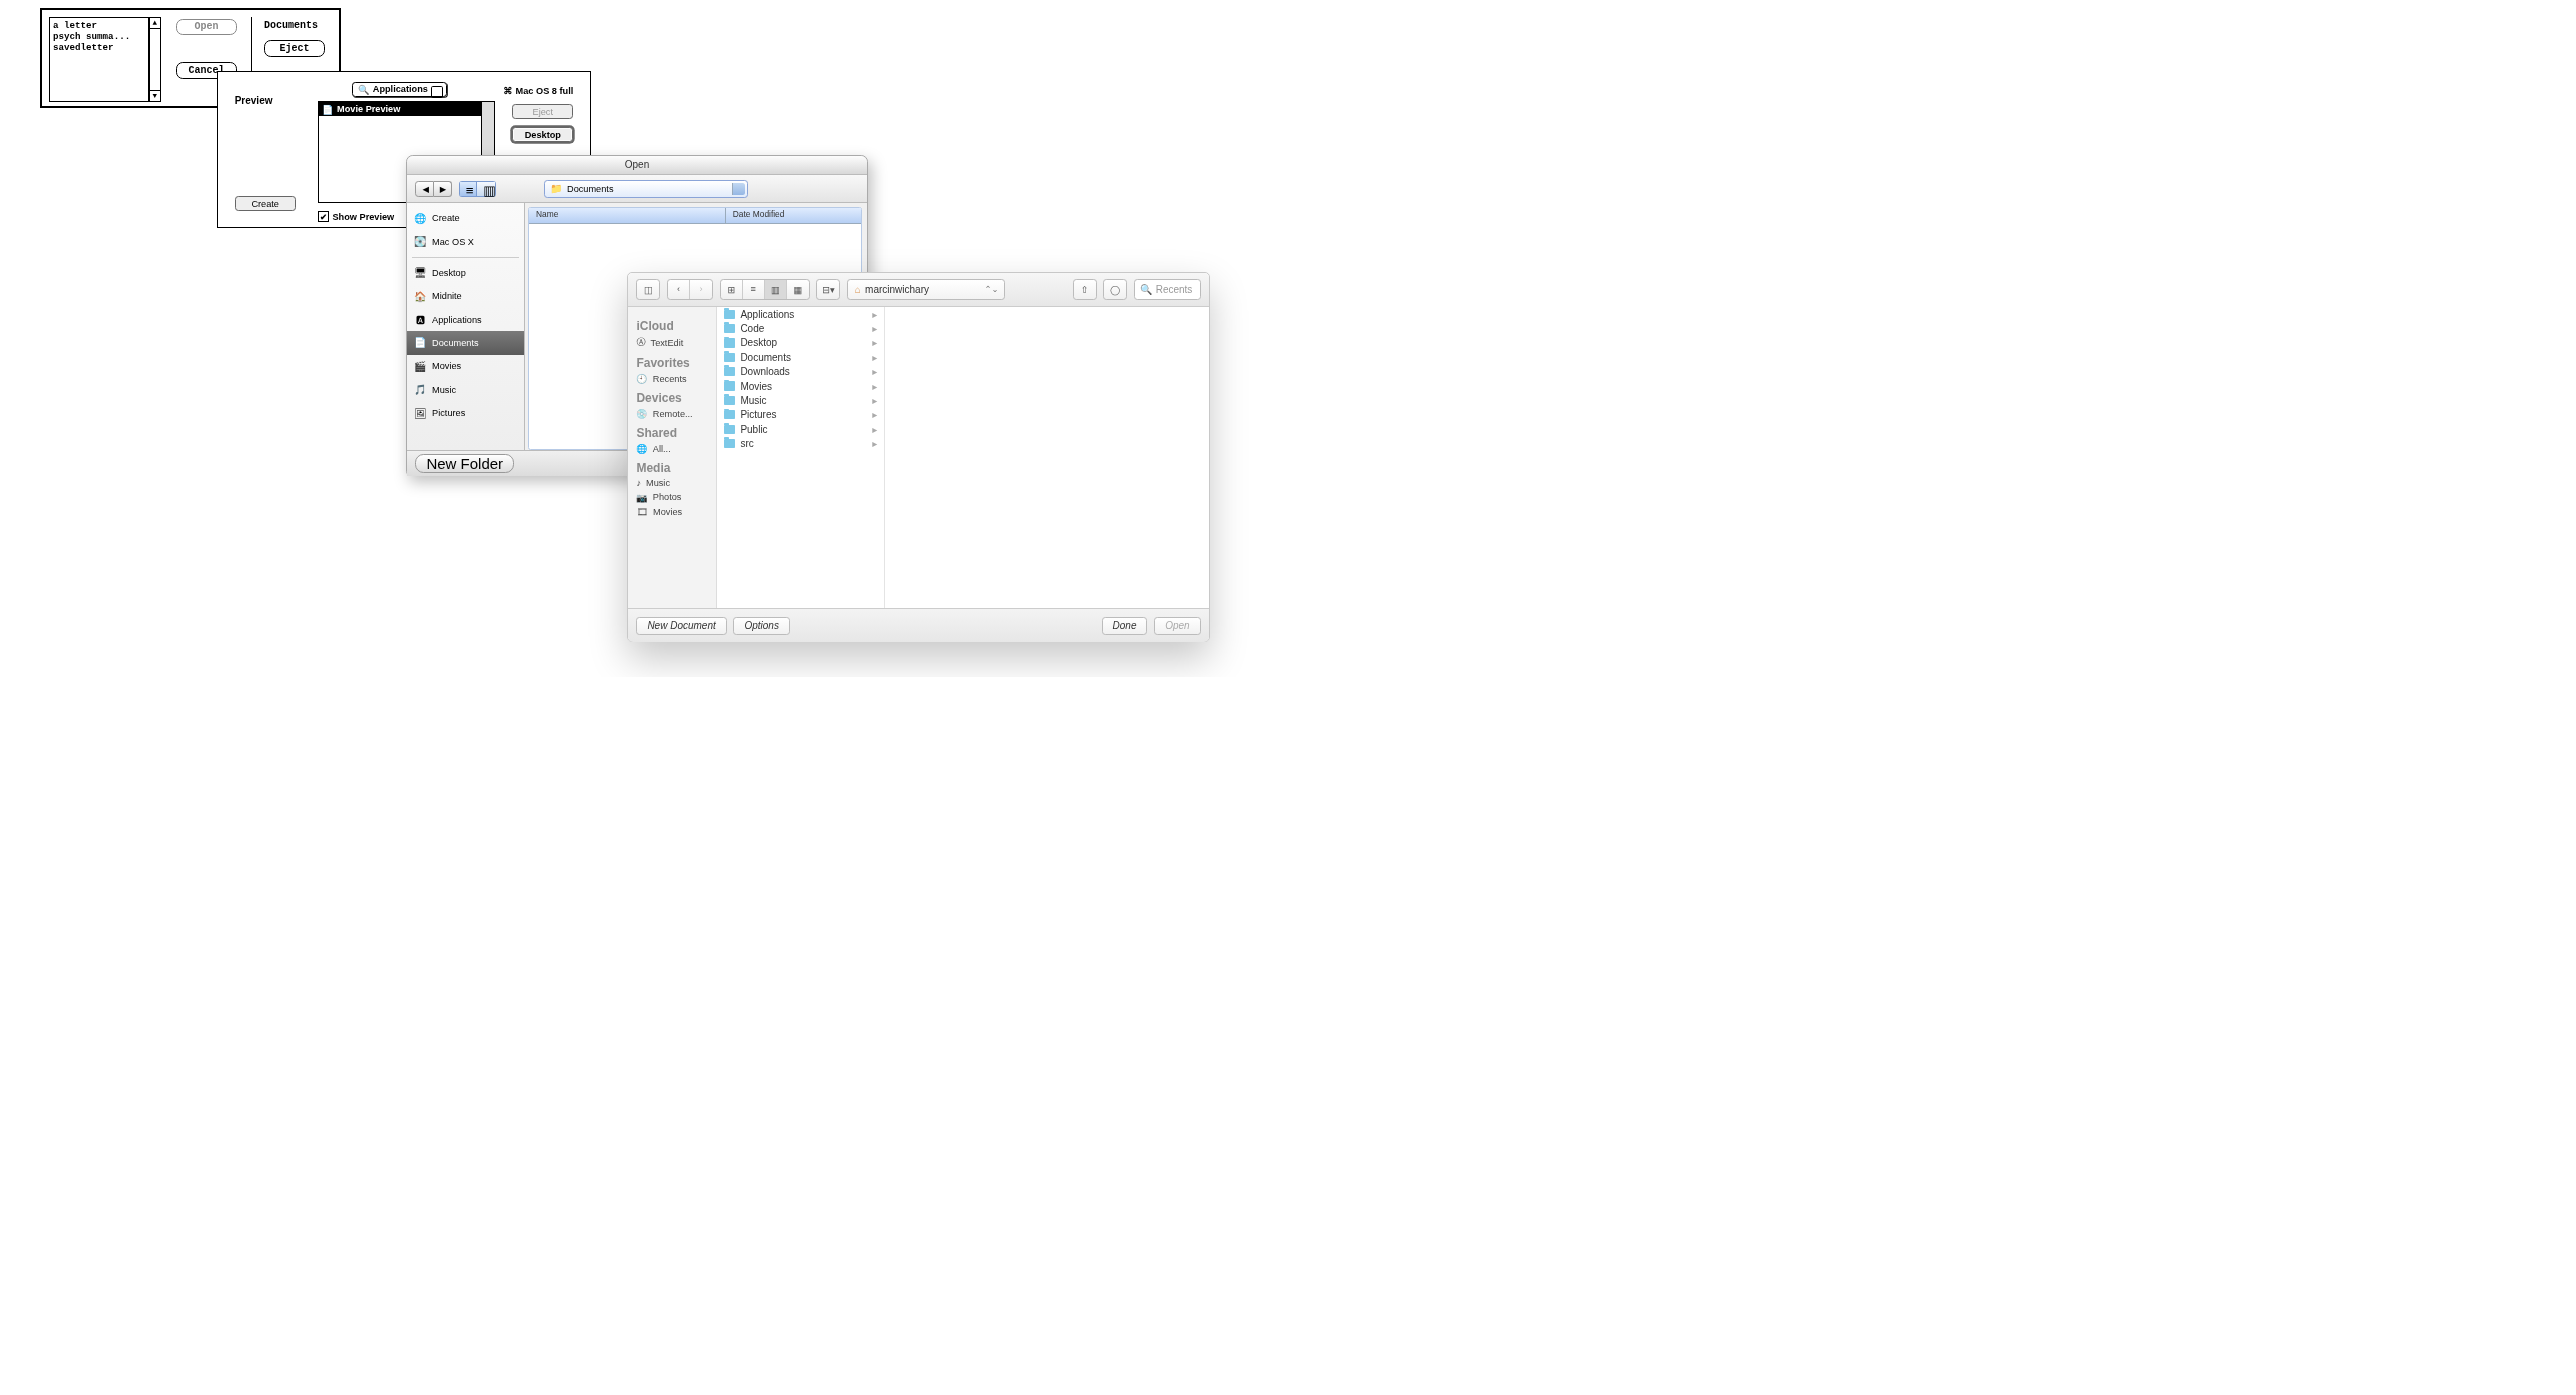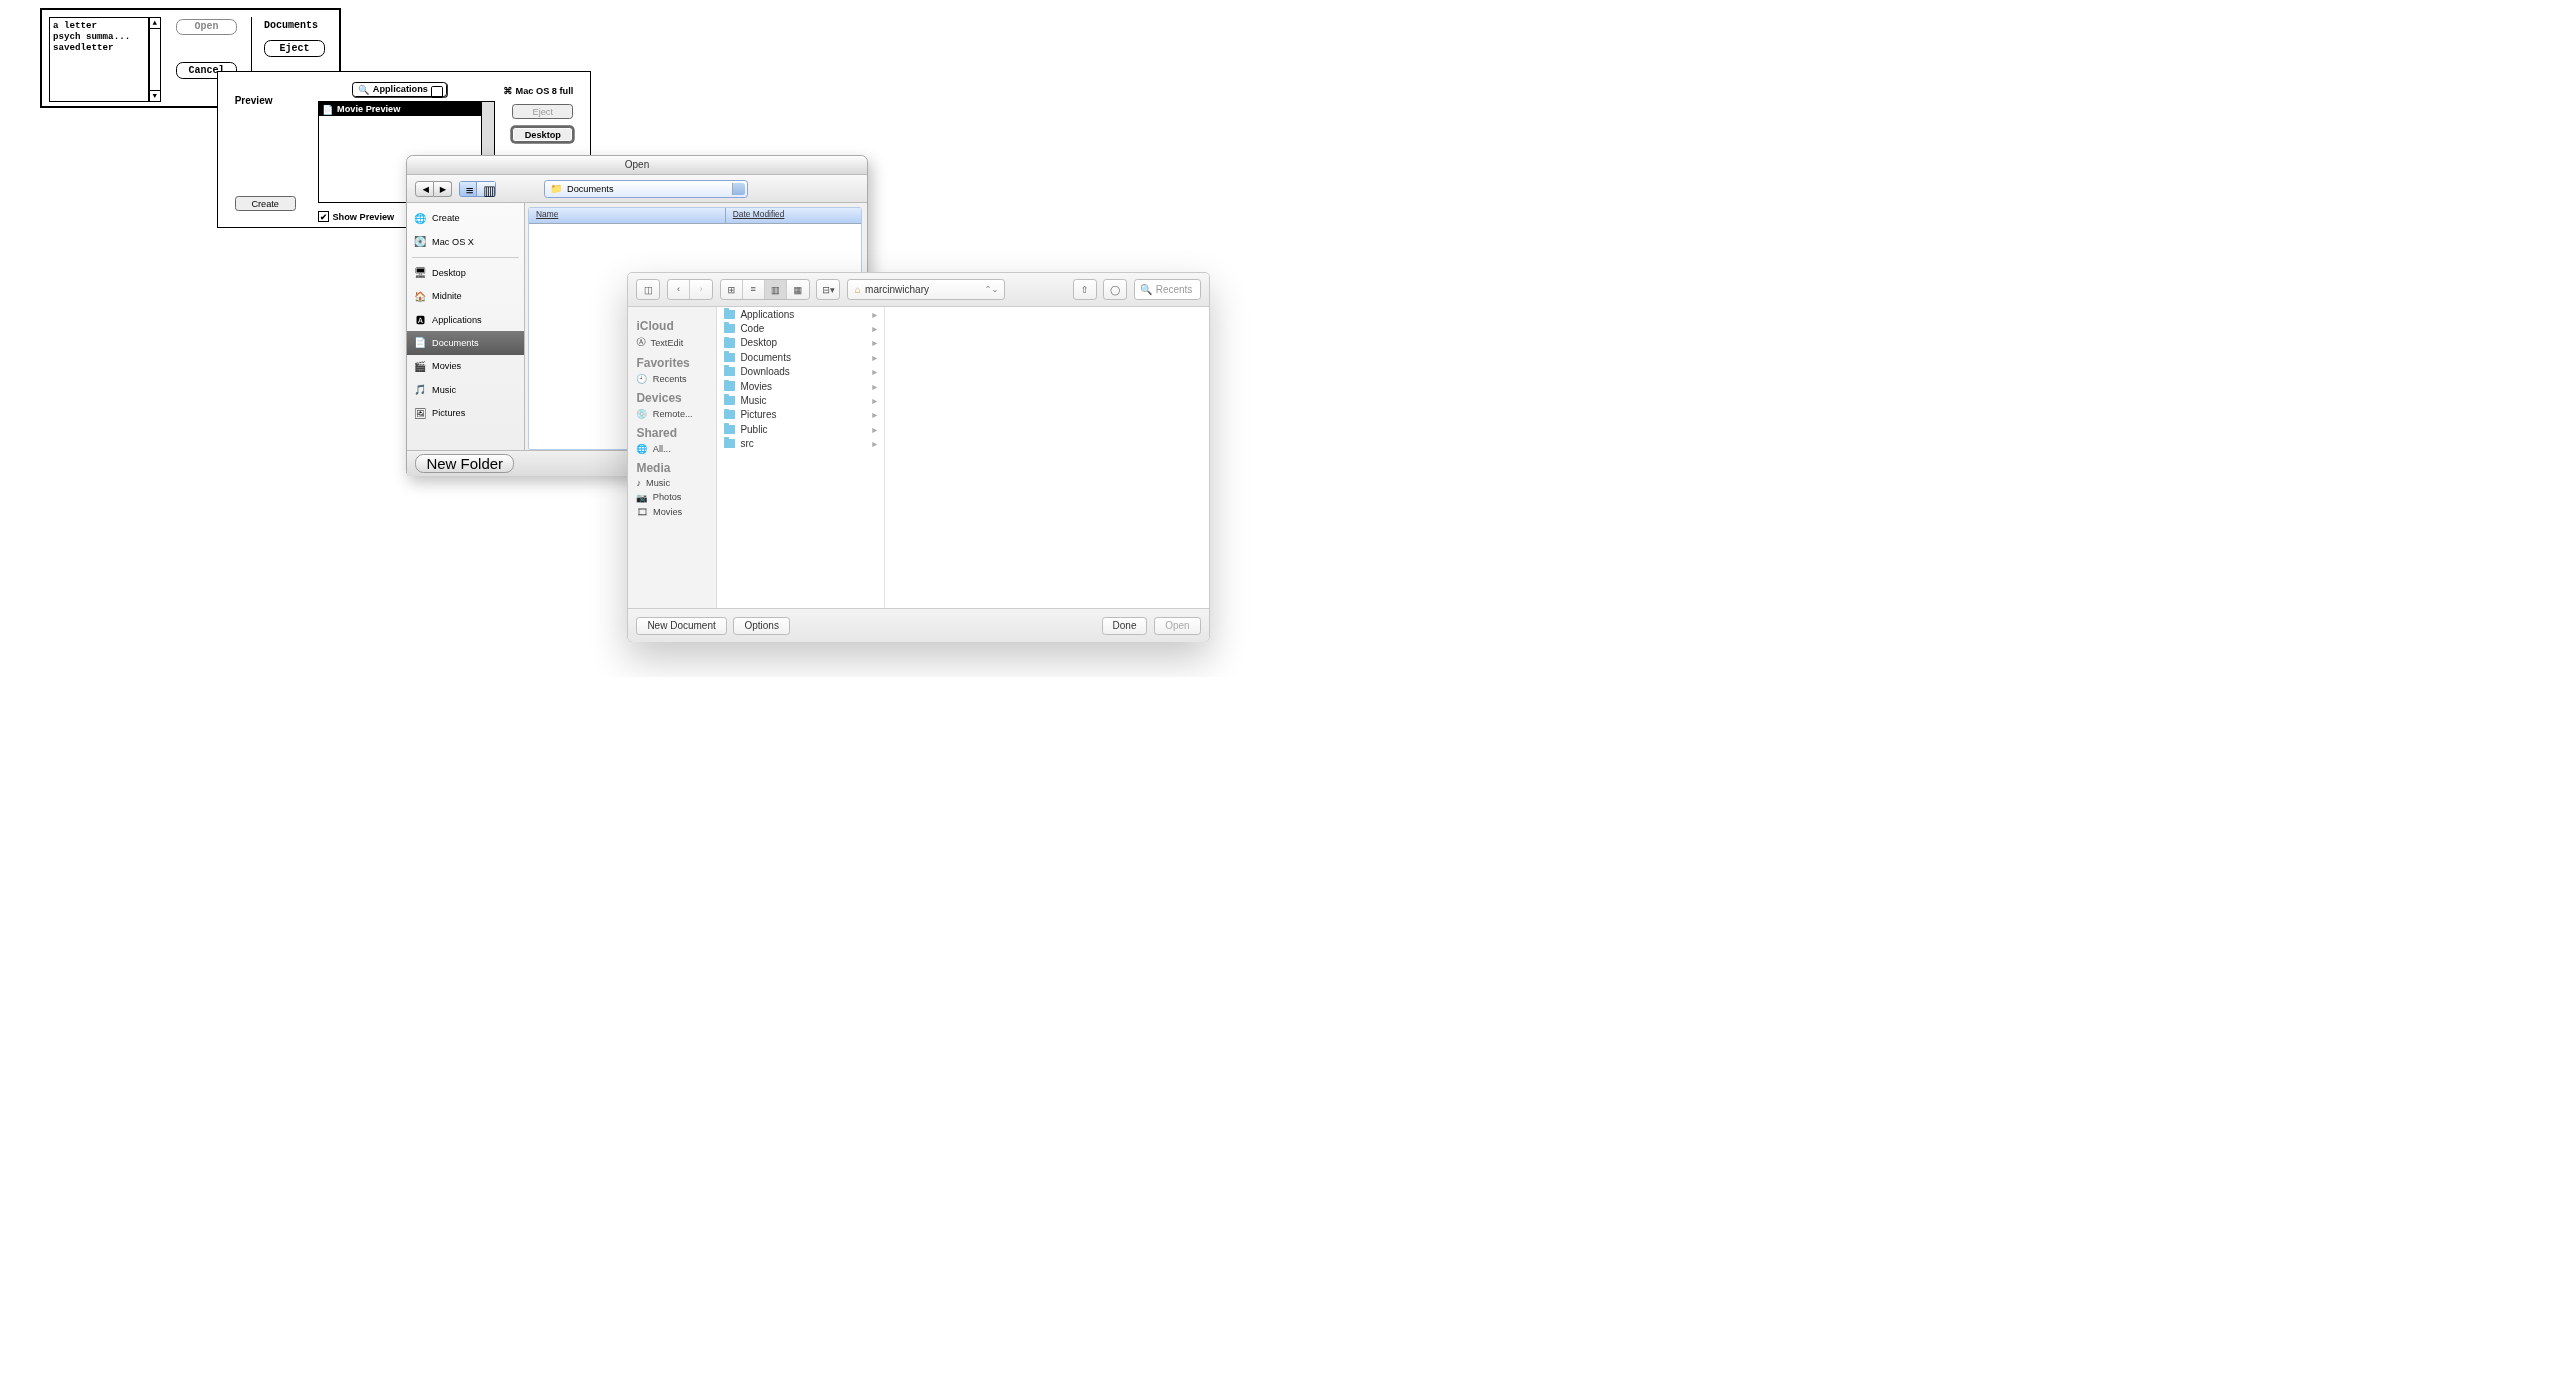--- a/index.html
+++ b/index.html
@@ -158,21 +158,21 @@
   display:flex; align-items:center; padding:0 5px; gap:3.3px;
   position:relative; margin-left:42px;
 }
 .dlg3-path::after{content:"";position:absolute;right:2.5px;top:2.5px;width:11.7px;height:11.7px;border-left:0.8px solid #9ab;background:linear-gradient(#c2d8f2,#95b7e4);border-radius:0 2.5px 2.5px 0;}
 .dlg3-body { display:flex; height:247px;}
 .dlg3-side { width:117px; border-right:0.8px solid #bbb; background:linear-gradient(#fafafa,#eee); padding-top:3.3px;}
 .dlg3-side-item { display:flex; align-items:center; gap:5px; padding:2.5px 6.7px; height:18.4px;}
 .dlg3-side-item.sel { background:linear-gradient(#7a7a7a,#5a5a5a); color:#fff; border-radius:0;}
 .dlg3-side hr { border:none; border-top:0.8px solid #ccc; margin:3.3px 5px;}
 .dlg3-main { flex:1; background:#fff; border:0.8px solid #b7cae6; margin:3.3px 5px 0 3.3px; border-radius:2.5px;}
-.dlg3-cols { display:flex; height:15px; background:linear-gradient(#e0ecfe,#b6cff4); border-bottom:0.8px solid #9ab; font-size:8.4px; color:#333;text-decoration:underline;}
+.dlg3-cols { display:flex; height:15px; background:linear-gradient(#e0ecfe,#b6cff4); border-bottom:0.8px solid #9ab; font-size:8.4px; color:#333;}
 .dlg3-cols div{padding:1.7px 6.7px; border-right:0.8px solid #9ab;}
 .dlg3-cols div:first-child{flex:1.5;}
 .dlg3-cols div:last-child{flex:1;border-right:none;}
 .dlg3-footer {height:25px;border-top:0.8px solid #bbb;background:linear-gradient(#f0f0f0,#dcdcdc);display:flex;align-items:center;padding:0 8.4px;}
 .dlg3-footer .oval{border:0.8px solid #999;border-radius:8.4px;background:linear-gradient(#fff,#ddd);padding:0 10px;font-size:15px;}
 .si-icon{width:13.4px;height:13.4px;display:inline-flex;align-items:center;justify-content:center;font-size:10px;}
 
 .dlg4 {
   position:absolute;
   left: 627px; top:272px;
@@ -207,21 +207,21 @@
 .dlg4-sidebar h6{margin:5px 0 1.7px 8.4px;font-size:12px;color:#8a8a8a;font-weight:600;}
 .dlg4-sidebar .it{display:flex;align-items:center;gap:5px;padding:1.7px 8.4px;color:#444;}
 .dlg4-col {width:167px;border-right:0.8px solid #e4e4e4;background:#fff;}
 .dlg4-col .row{display:flex;align-items:center;justify-content:space-between;padding:1.7px 6.7px;font-size:10px;}
 .dlg4-col .row .lf{display:flex;align-items:center;gap:5px;}
 .dlg4-col2 {flex:1;background:#fff;}
 .dlg4-footer {
   height:33px;border-top:0.8px solid #ccc;background:linear-gradient(#f3f3f3,#e7e7e7);
   display:flex;align-items:center;padding:0 8.4px;gap:6.7px;border-radius:0 0 5px 5px;
 }
-.dlg4-btn{border:0.8px solid #bcbcbc;border-radius:3.3px;background:linear-gradient(#fff,#f1f1f1);padding:2.5px 10px;font-size:10px;color:#333;}
+.dlg4-btn{border:0.8px solid #bcbcbc;border-radius:3.3px;background:linear-gradient(#fff,#f1f1f1);padding:2.5px 10px;font-size:10px;color:#333;font-style:italic;}
 .folder-ic{width:11.7px;height:9.2px;background:#7cc9e8;border-radius:0.8px;position:relative;display:inline-block;}
 .folder-ic::before{content:"";position:absolute;top:-1.7px;left:0;width:5px;height:1.7px;background:#7cc9e8;border-radius:0.8px 0.8px 0 0;}
 .home-ic{color:#d9904a;}
 </style>
 </head>
 <body>
 
 <div class="dlg1">
   <div class="dlg1-list">
     <div>a letter</div>

